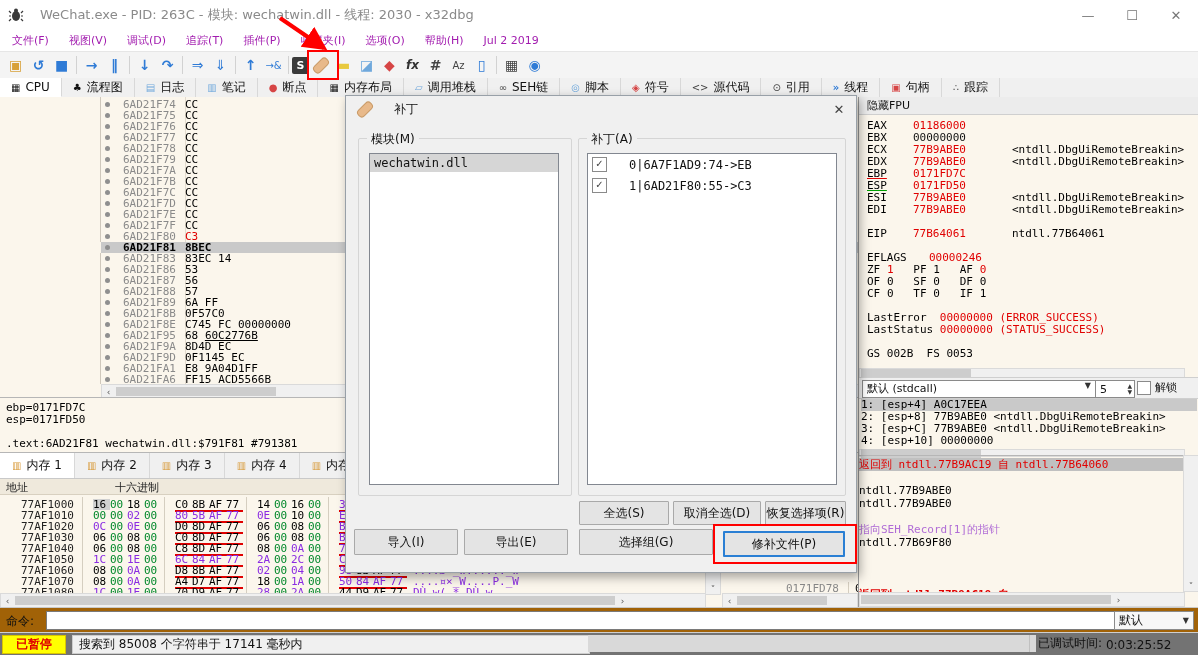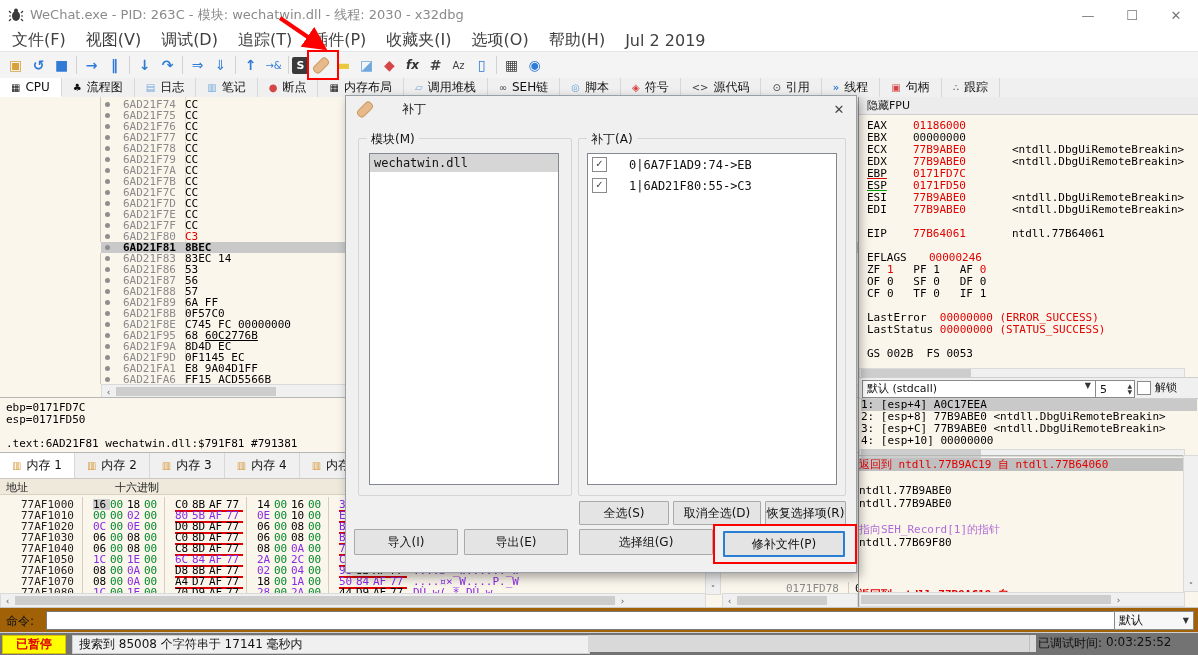--- a/index.html
+++ b/index.html
@@ -1,25 +1,25 @@
 <!DOCTYPE html>
 <html><head>
 <meta charset="utf-8">
 <style>
   html,body{margin:0;padding:0}
   body{width:1198px;height:655px;position:relative;overflow:hidden;background:#f0f0f0;
        font-family:"DejaVu Sans",sans-serif;font-size:12px;color:#111}
   
   #titlebar{position:absolute;left:0;top:0;width:1198px;height:30px;background:#fff;display:flex;align-items:center}
-  #titlebar .title{color:#8a8a8a;font-size:13px;margin-left:6px}
+  #titlebar .title{color:#8a8a8a;font-size:13px;margin-left:16px}
   .bugicon{width:16px;height:16px;margin-left:8px;display:inline-block}
   .winbtn{position:absolute;top:0;width:44px;height:30px;display:flex;align-items:center;justify-content:center;color:#777;font-size:13px}
   
   #menubar{position:absolute;left:0;top:30px;width:1198px;height:21px;background:#fff;display:flex;align-items:center;padding-left:2px}
-  .menu-item{padding:2px 10px;color:#404040;font-size:16px;white-space:nowrap}
+  .menu-item{padding:2px 10px;color:#a21caf;font-size:11px;white-space:nowrap}
   
   #toolbar{position:absolute;left:0;top:51px;width:1198px;height:26px;background:#f4f4f4;border-top:1px solid #e6e6e6;border-bottom:1px solid #d6d6d6;display:flex;align-items:center;padding-left:4px}
   .tbi{width:23px;height:22px;display:flex;align-items:center;justify-content:center;font-size:14px;flex:0 0 auto}
   .tbi.sep{width:7px}
   .tbi.sep::before{content:"";width:1px;height:18px;background:#d2d2d2}
   .c-folder{color:#d8a13a}.c-blue{color:#2f7bd6}.c-yellow{color:#e8c93e}.c-lblue{color:#6fa8dc}
   .c-red{color:#d64545}.c-dark{color:#444}.c-globe{color:#2f7bd6}
   .c-fx{color:#333;font-style:italic;font-weight:bold;font-size:12px}
   .c-sbox{background:#3a3a3a;color:#fff;font-weight:bold;font-size:11px;width:17px;height:17px;border-radius:2px}
   .small{font-size:10px}.bold{font-weight:bold}
@@ -108,21 +108,21 @@
   #ipanel{position:absolute;left:0;top:358px;width:340px;height:152px;border-top:1px solid #b6b6b6;overflow:hidden;padding-top:2px}
   .tl.retrow{background:#c0c0c0}
   .seg.seh{color:#b06cd6}
   #ipanel .tl{height:13px;line-height:13px;padding-left:0}
   #info-vscroll{left:324px;top:358px;height:135px}
   #info-hscroll{left:0;top:495px;width:324px}
   
   #dialog{position:absolute;left:345px;top:95px;width:510px;height:476px;background:#f0f0f0;border:1px solid #98a0a8;box-shadow:3px 4px 10px rgba(0,0,0,.35);z-index:30}
   #dlg-title{position:absolute;left:0;top:0;width:510px;height:26px;display:flex;align-items:center}
   #dlg-title .band{margin-left:10px}
-  #dlg-title .txt{margin-left:28px;font-size:12px}
+  #dlg-title .txt{margin-left:20px;font-size:12px}
   #dlg-close{position:absolute;right:8px;top:4px;width:18px;height:18px;display:flex;align-items:center;justify-content:center;color:#444;font-size:13px}
   .groupbox{position:absolute;border:1px solid #d5d5d5;border-radius:2px}
   .groupbox .glabel{position:absolute;top:-8px;left:8px;background:#f0f0f0;padding:0 4px;font-size:12px}
   #grp-mod{left:12px;top:42px;width:212px;height:356px}
   #grp-patch{left:232px;top:42px;width:266px;height:356px}
   .listbox{position:absolute;background:#fff;border:1px solid #828790}
   #modlist{left:10px;top:14px;width:188px;height:330px}
   .mitem{font-family:"DejaVu Sans Mono",monospace;font-size:12px;padding:2px 4px}
   .mitem.msel{background:#d6d6d6}
   #patchlist{left:8px;top:14px;width:248px;height:330px}
@@ -145,21 +145,21 @@
   
   #cmdbar{position:absolute;left:0;top:607px;width:1198px;height:25px;background:#a16207;border-top:1px solid #c9c9c9}
   #cmdbar .clabel{position:absolute;left:6px;top:5px;font-size:12px}
   #cmdinput{position:absolute;left:46px;top:3px;width:1070px;height:17px;background:#fff;border:1px solid #7a7a7a;font-size:12px;padding:0 3px;font-family:"DejaVu Sans Mono",monospace}
   #cmdprofile{position:absolute;right:4px;top:3px;width:70px;height:17px;border:1px solid #8a8a8a;background:#f7f7f7;font-size:12px;display:flex;align-items:center;justify-content:space-between;padding:0 4px}
   #cmdprofile .dd{font-size:8px;color:#333}
   #statusbar{position:absolute;left:0;top:632px;width:1198px;height:23px;background:#737373;border-top:1px solid #cfcfcf}
   #st-state{position:absolute;left:2px;top:2px;width:62px;height:17px;background:#ff0;border:1px solid #d8c400;color:#e00000;font-weight:bold;font-size:12px;display:flex;align-items:center;justify-content:center}
   #st-msg{position:absolute;left:72px;top:2px;width:510px;height:17px;border:1px solid #cdcdcd;background:#f0f0f0;font-size:12px;display:flex;align-items:center;padding-left:6px}
   #st-mid{position:absolute;left:588px;top:2px;width:448px;height:17px;background:#d9d9d9}
-  #st-time{position:absolute;right:2px;top:2px;width:158px;height:17px;border-left:1px solid #c0c0c0;font-size:12px;display:flex;align-items:flex-start;padding-left:8px;white-space:pre}
+  #st-time{position:absolute;right:2px;top:2px;width:158px;height:17px;border-left:1px solid #c0c0c0;font-size:12px;display:flex;align-items:flex-end;padding-left:8px;white-space:pre}
 </style>
 </head>
 <body>
 
 <div id="titlebar">
   <span class="bugicon">
     <svg width="16" height="16" viewBox="0 0 16 16">
         <ellipse cx="8" cy="9" rx="4" ry="5" fill="#3a3a3a"></ellipse>
         <circle cx="8" cy="3.5" r="2" fill="#3a3a3a"></circle>
         <path d="M3 6 L1 4 M3 9 L1 9 M3 12 L1 14 M13 6 L15 4 M13 9 L15 9 M13 12 L15 14" stroke="#3a3a3a" stroke-width="1.2"></path>

